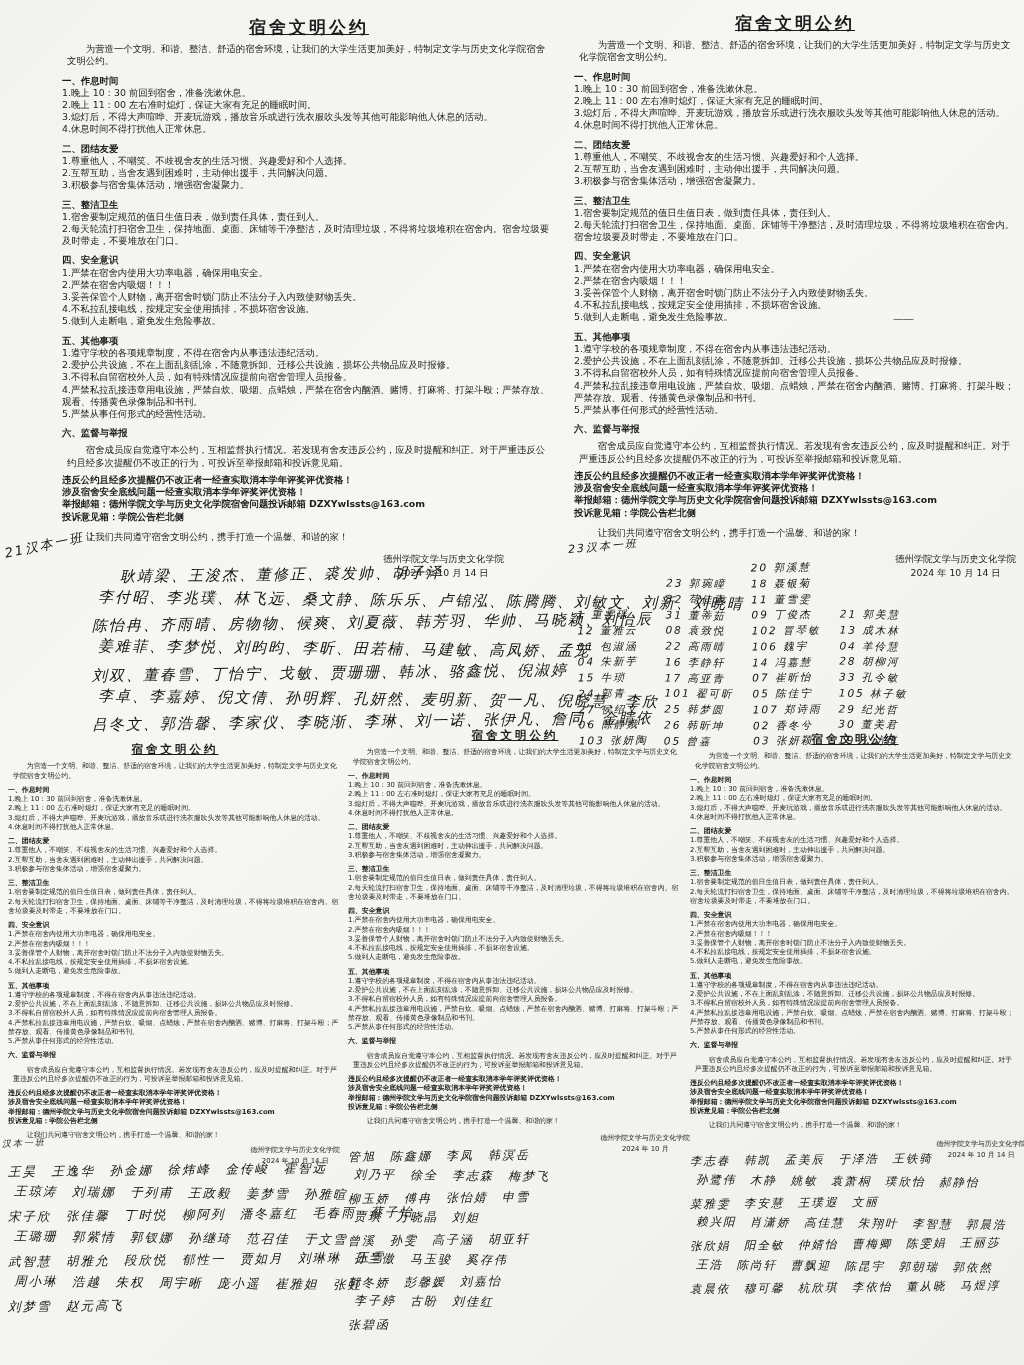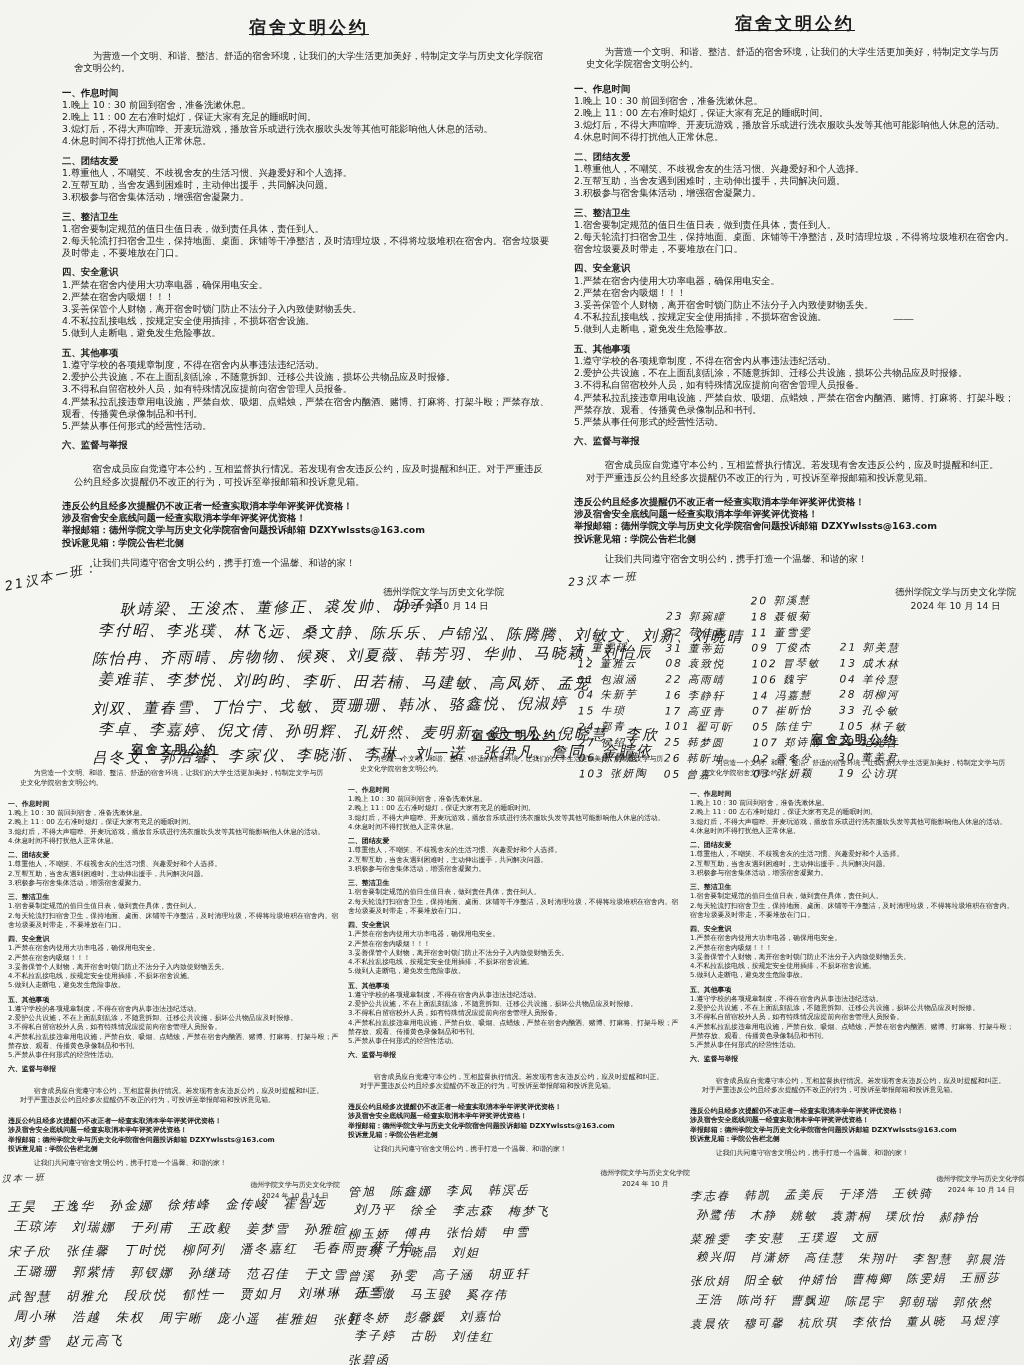--- a/index.html
+++ b/index.html
@@ -7,21 +7,21 @@
     position:relative;width:1024px;height:1365px;overflow:hidden;
     background:linear-gradient(135deg,#f3f3f0 0%,#f6f6f3 40%,#efefec 100%);
     font-family:"DejaVu Sans",sans-serif;color:#1c1c1c;
   }
   .doc{position:absolute;}
   .doc-title{text-align:center;font-weight:bold;letter-spacing:3px;text-decoration:underline;}
   .large{font-size:9.4px;line-height:1.3;}
   .small{font-size:6.9px;line-height:1.34;}
   .large .doc-title{font-size:17px;margin-bottom:5px;}
   .small .doc-title{font-size:11.5px;margin-bottom:3px;}
-  p{margin:12px;}
+  p{margin:5px;}
   .intro,.s6-para,.closing{text-indent:2em;}
   .section{margin-top:7px;}
   .small .section{margin-top:5px;}
   .sec-h{font-weight:bold;}
   .bold{font-weight:bold;}
   .closing{margin-top:8px;}
   .small .closing{margin-top:5px;}
 
   .sig-area{position:relative;margin-top:3px;min-height:120px;}
   .signoff{position:absolute;text-align:center;line-height:1.55;}

